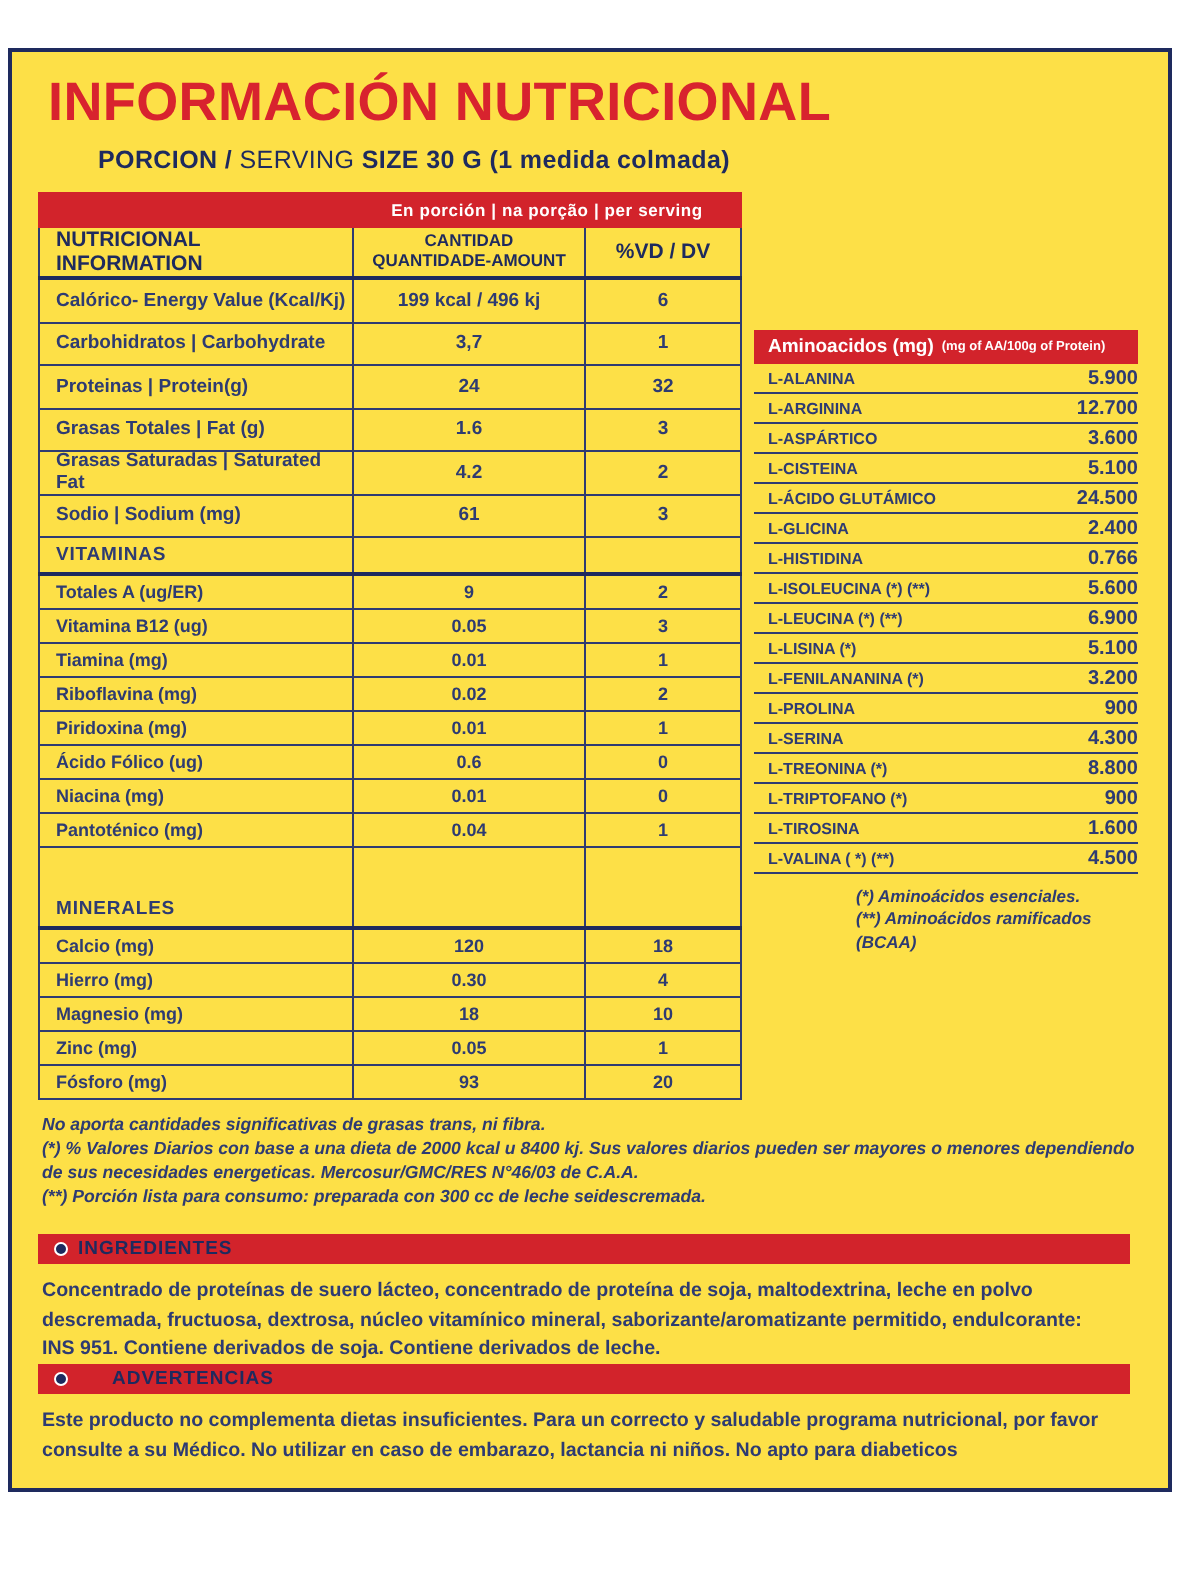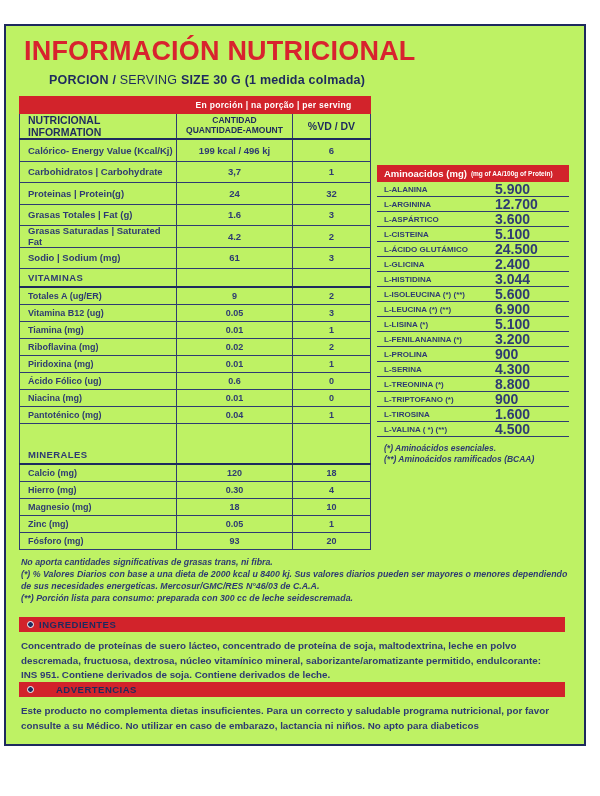--- a/index.html
+++ b/index.html
@@ -1,20 +1,20 @@
 <!DOCTYPE html>
 <html><head>
 <meta charset="utf-8">
 <style>
   * { margin:0; padding:0; box-sizing:border-box; }
   html,body { width:600px; height:796px; background:#ffffff;
     font-family:"Liberation Sans", sans-serif; }
   .page { position:relative; width:600px; height:796px; background:#fff; overflow:hidden; }
   .label-box { position:absolute; left:4px; top:24px; width:582px; height:722px;
-    border:2px solid #1e2a5e; background:#bef264; }
+    border:2px solid #1e2a5e; background:#fde047; }
 
   .title { position:absolute; left:18px; top:10px; font-size:27px; font-weight:bold;
     color:#d8232e; letter-spacing:0.2px; }
   .subtitle { position:absolute; left:19px; top:47px; font-size:12.5px; color:#1e2a5e;
     font-weight:bold; letter-spacing:0.2px;margin-left:24px; }
   .subtitle .lite { font-weight:normal; }
 
   
   .main-table { position:absolute; left:13px; top:70px; width:352px; }
   .red-band { height:18px; background:#d2232b; position:relative; }
@@ -41,23 +41,23 @@
   .r-minerals .cell-label, .r-minerals .cell-num { font-size:9px; }
 
   
   .amino-table { position:absolute; left:371px; top:139px; width:192px; }
   .amino-head { height:17px; background:#d2232b; color:#fff; display:flex;
     align-items:center; padding-left:7px; white-space:nowrap; }
   .amino-head .ah-title { font-size:9.5px; font-weight:bold; }
   .amino-head .ah-sub { font-size:6.5px; font-weight:bold; margin-left:4px; }
   .a-row { display:flex; height:15px; border-bottom:1px solid #2e3b72; align-items:center; }
   .a-name { width:118px; padding-left:7px; font-size:8px; font-weight:bold; color:#2e3b72; }
-  .a-val { width:74px; text-align:left; font-size:14px; font-weight:bold; color:#2e3b72; }
+  .a-val { width:74px; text-align:right; font-size:10px; font-weight:bold; color:#2e3b72; }
   .amino-notes { margin-top:6px; padding-left:7px; font-size:8.5px; font-style:italic;
-    font-weight:bold; color:#2e3b72; line-height:1.35; }
+    font-weight:bold; color:#2e3b72; line-height:1.35;margin-left:44px; }
 
   
   .footnotes { position:absolute; left:15px; top:530px; width:555px; font-size:8.8px;
     font-style:italic; font-weight:bold; color:#2e3b72; line-height:1.38; }
 
   
   .section-bar { position:absolute; left:13px; width:546px; height:15px; background:#d2232b;
     display:flex; align-items:center; padding-left:8px; }
   .bar-ingredients { top:591px; }
   .bar-warnings { top:656px;gap:17px; }
@@ -233,21 +233,21 @@
           <div class="a-row">
             <div class="a-name">L-ÁCIDO GLUTÁMICO</div>
             <div class="a-val">24.500</div>
           </div>
           <div class="a-row">
             <div class="a-name">L-GLICINA</div>
             <div class="a-val">2.400</div>
           </div>
           <div class="a-row">
             <div class="a-name">L-HISTIDINA</div>
-            <div class="a-val">3.044</div>
+            <div class="a-val">0.766</div>
           </div>
           <div class="a-row">
             <div class="a-name">L-ISOLEUCINA (*) (**)</div>
             <div class="a-val">5.600</div>
           </div>
           <div class="a-row">
             <div class="a-name">L-LEUCINA (*) (**)</div>
             <div class="a-val">6.900</div>
           </div>
           <div class="a-row">

